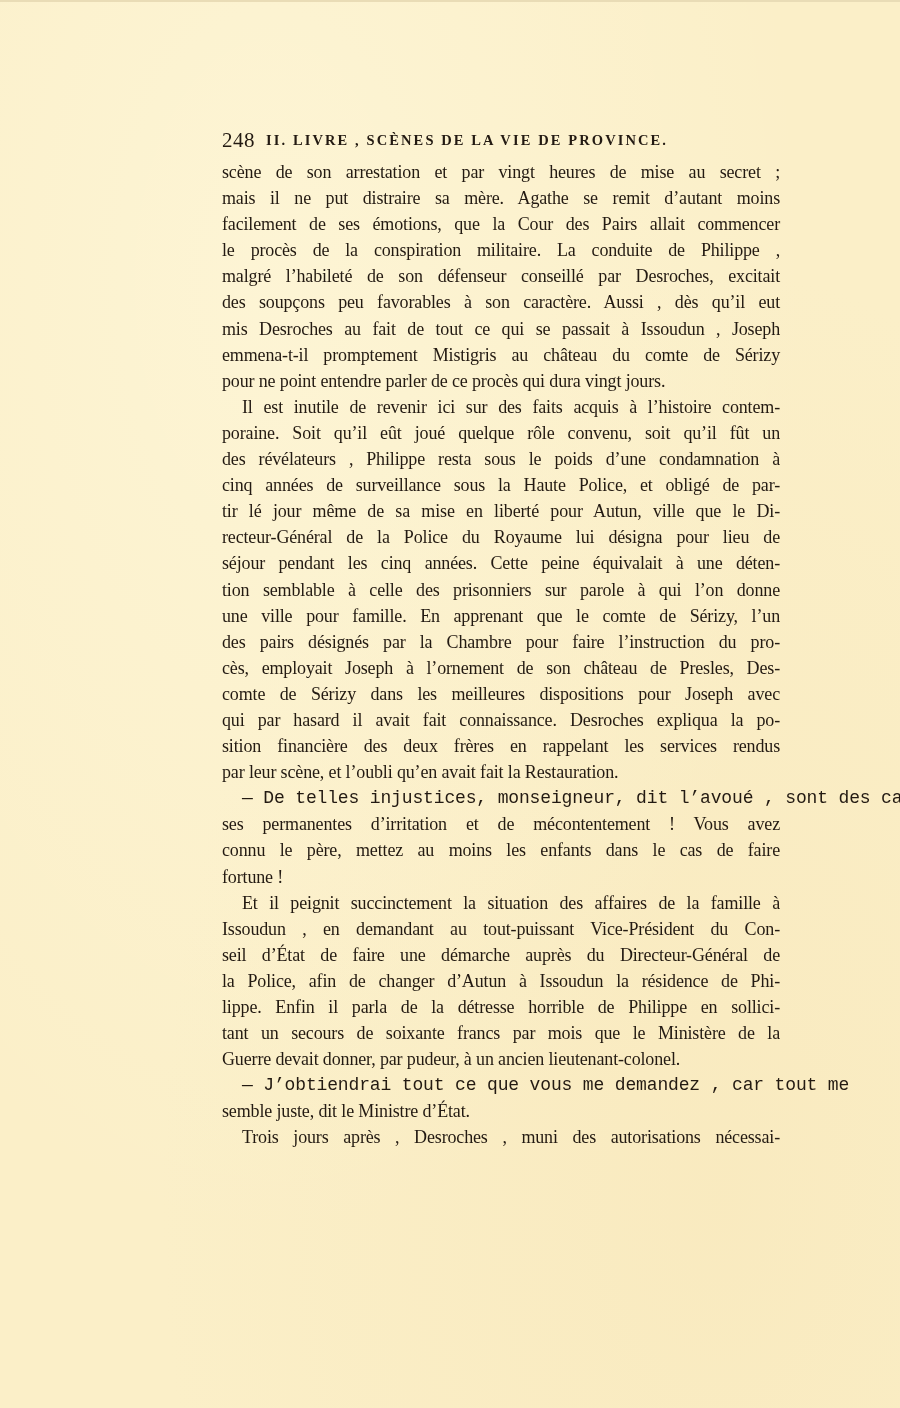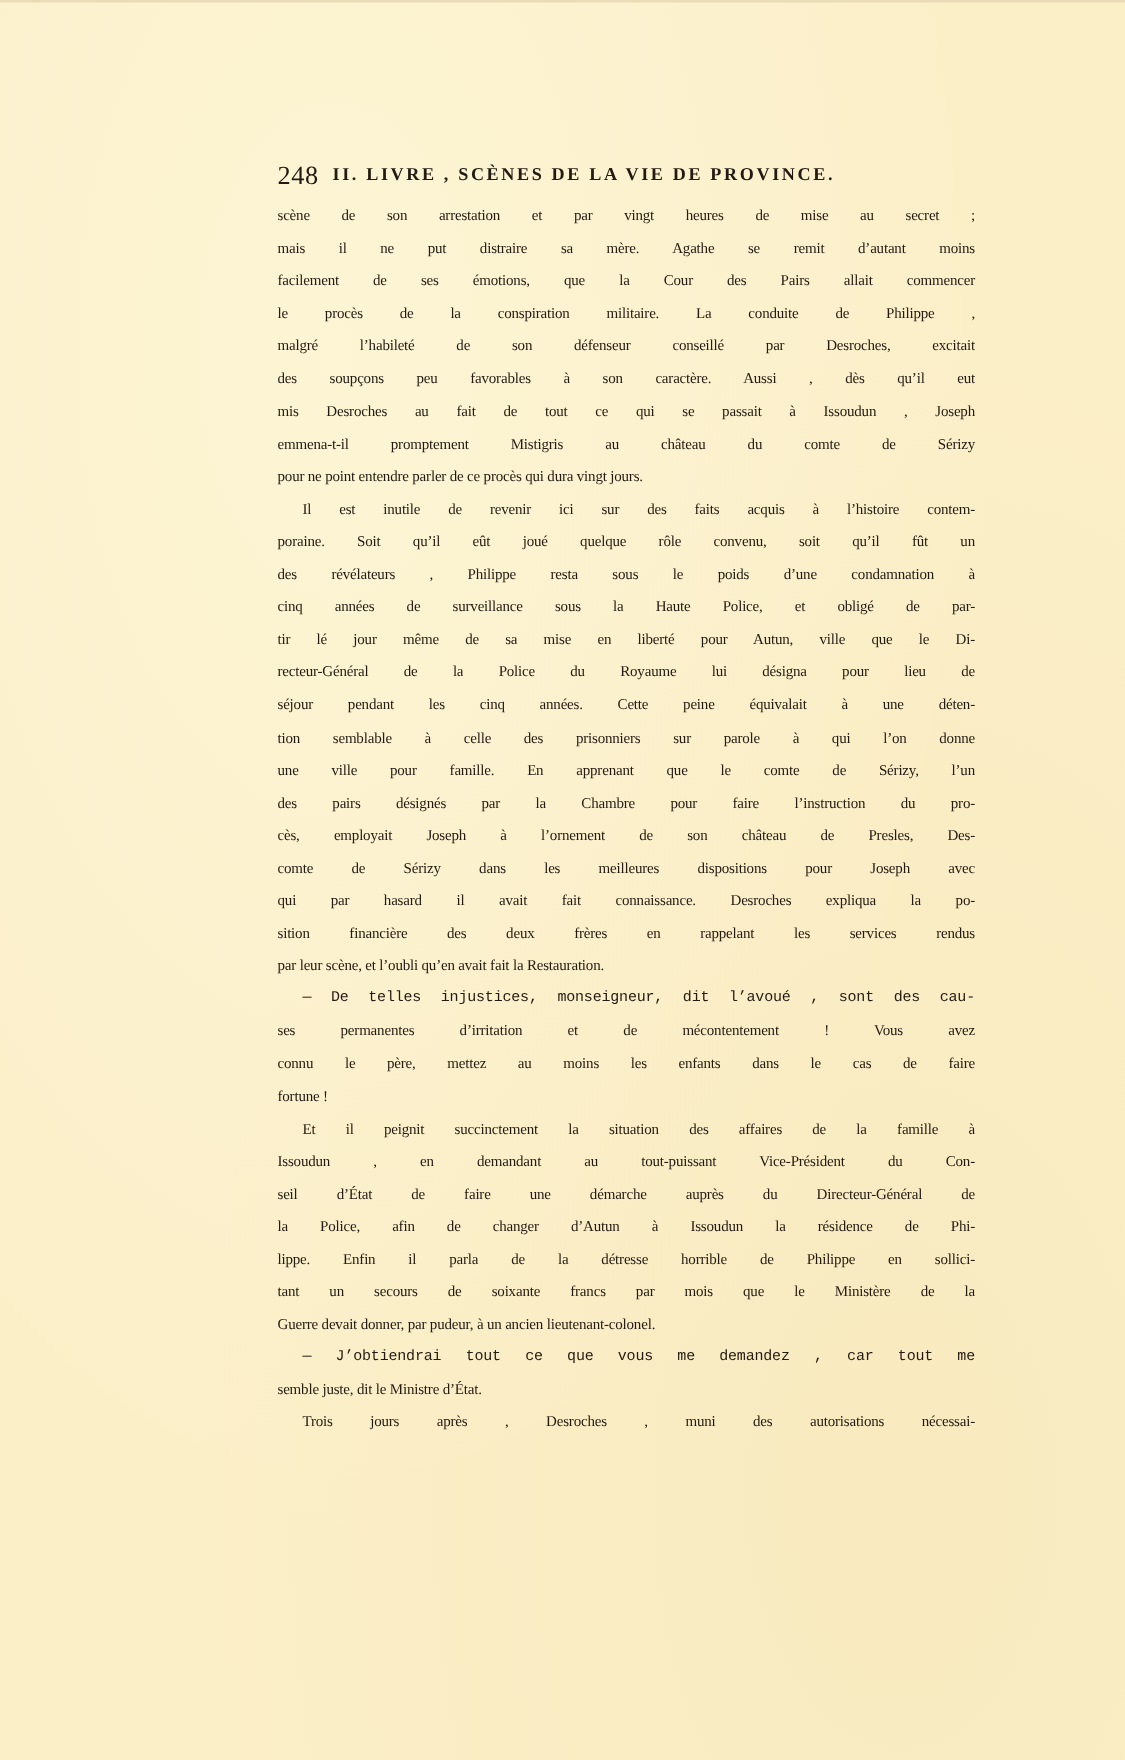--- a/index.html
+++ b/index.html
@@ -56,21 +56,21 @@
   }
   .text-block {
     position: absolute;
     left: 222px;
     top: 159px;
     width: 558px;
   }
   .line {
     height: 26.1px;
     line-height: 26px;
-    font-size: 12px;
+    font-size: 18px;
     white-space: nowrap;
     text-align: justify;
     text-align-last: justify;
     letter-spacing: -0.15px;
   }
   .line.last {
     text-align-last: left;
   }
   .line.indent {
     padding-left: 20px;

